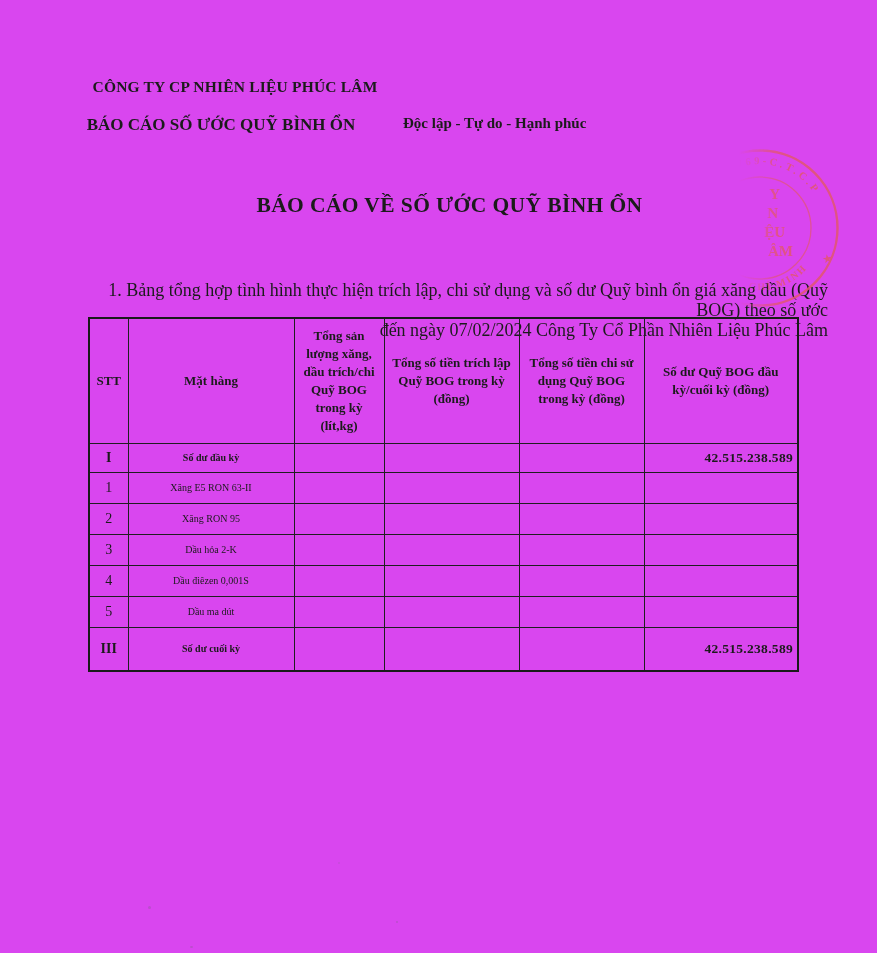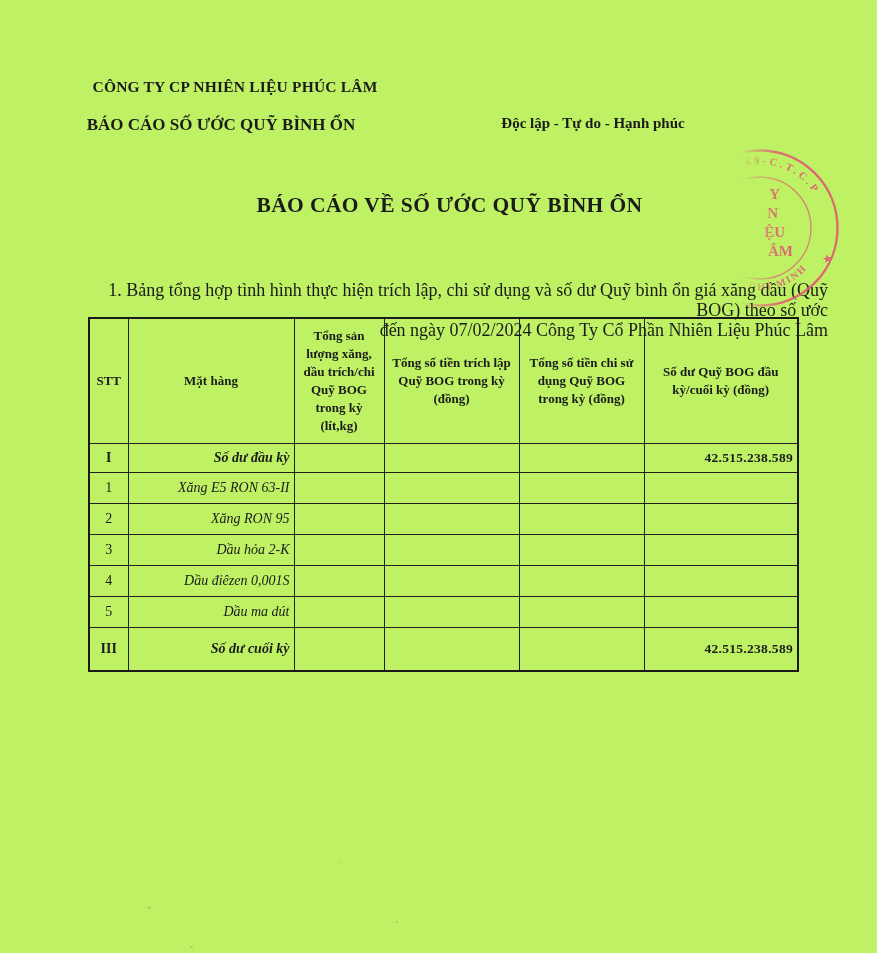--- a/index.html
+++ b/index.html
@@ -1,32 +1,32 @@
 <!DOCTYPE html>
 <html lang="vi"><head>
 <meta charset="utf-8">
 <style>
   html,body{margin:0;padding:0;background:#ffffff;}
   .page{
     position:relative;
     width:877px;height:953px;
-    background:#bef264;
+    background:#d946ef;
     overflow:hidden;
     font-family:"Liberation Serif","DejaVu Serif",serif;
     color:#1b1b1b;
   }
   .abs{position:absolute;}
   
   .hdr-left-1{left:60px;top:78px;width:350px;text-align:center;
     font-size:15.5px;font-weight:bold;letter-spacing:.2px;}
   .hdr-left-2{left:60px;top:115px;width:350px;text-align:center;
     font-size:17px;font-weight:bold;transform:translateX(-14px);}
   .hdr-right-1{left:425px;top:78px;width:380px;text-align:center;
     font-size:15.5px;font-weight:bold;}
-  .hdr-right-2{left:425px;top:115px;width:380px;text-align:center;
+  .hdr-right-2{left:425px;top:115px;width:380px;text-align:left;
     font-size:15px;font-weight:bold;transform:translateX(-22px);}
   .hdr-right-3{left:425px;top:150px;width:380px;text-align:center;
     font-size:15px;font-weight:bold;font-style:italic;transform:translateX(6px);}
   
   .doc-title{left:0;right:0;top:193px;text-align:center;
     font-size:21.5px;font-weight:bold;letter-spacing:.4px;transform:translateX(11px);}
   
   .intro{left:68px;top:280px;width:760px;text-align:right;
     font-size:18px;line-height:20px;}
   
@@ -40,21 +40,21 @@
     vertical-align:middle;
     padding:0 4px;
     overflow:hidden;
   }
   table.bog thead tr{height:125px;}
   table.bog th{font-size:13px;font-weight:bold;line-height:18px;text-align:center;padding:0 3px;}
   tr.r-std{height:31px;}
   tr.r-first{height:29px;}
   tr.r-last{height:44px;}
   td.c-stt{text-align:center;font-size:14px;}
-  td.c-item{text-align:right;font-size:14px;padding-left:5px;font-style:italic;}
+  td.c-item{text-align:center;font-size:10px;padding-left:5px;}
   td.c-num{text-align:right;font-size:13.5px;font-weight:bold;
     letter-spacing:.3px;padding-right:5px;margin-left:20px;}
   tr.row-bold td{font-weight:bold;}
   
   .stamp{
     position:absolute;left:680px;top:140px;width:197px;height:185px;
     opacity:.88;
     -webkit-mask-image:linear-gradient(90deg,rgba(0,0,0,0) 0%,rgba(0,0,0,0) 30%,rgba(0,0,0,.5) 40%,rgba(0,0,0,.9) 48%,#000 56%);
     mask-image:linear-gradient(90deg,rgba(0,0,0,0) 0%,rgba(0,0,0,0) 30%,rgba(0,0,0,.5) 40%,rgba(0,0,0,.9) 48%,#000 56%);
   }

